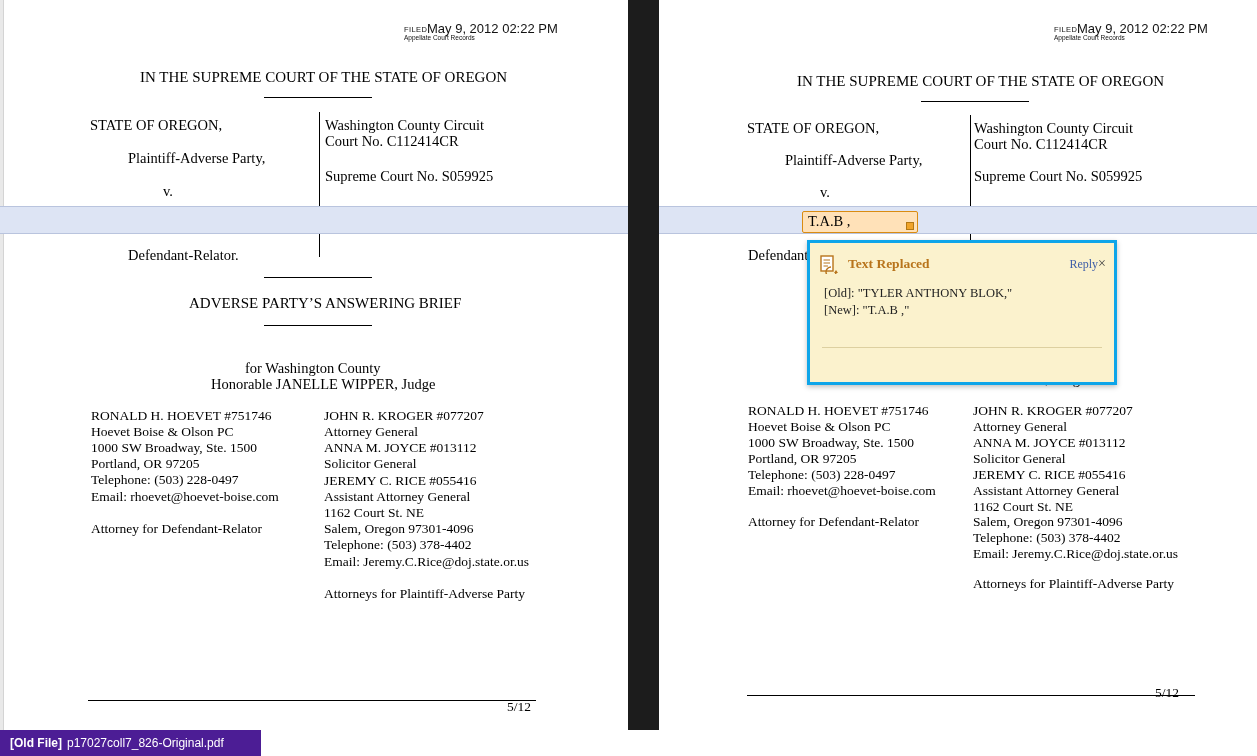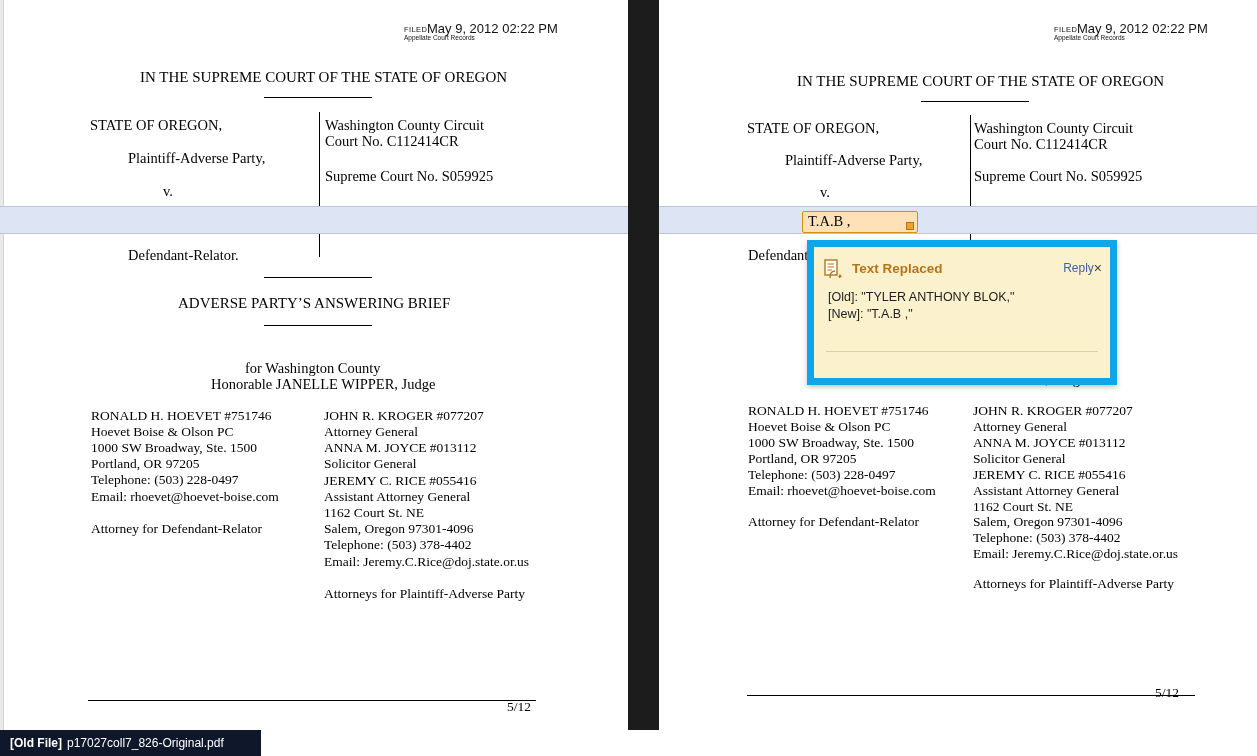--- a/index.html
+++ b/index.html
@@ -41,21 +41,21 @@
   .splitter-grip {
     position: absolute; left: 6px; top: 358px; width: 3px; height: 18px;
     background: #9a9a9a;
   }
   .bottom-bar {
     position: absolute; left: 0; top: 730px; width: 1257px; height: 26px;
     background: #ffffff;
   }
   .file-tab {
     position: absolute; top: 0; height: 26px;
-    background: #0f172a; color: #ffffff;
+    background: #4c1d95; color: #ffffff;
     font-family: "Liberation Sans", sans-serif;
     font-size: 12px;
     display: flex; align-items: center;
     padding: 0 10px;
     white-space: nowrap;
   }
   .file-tab .tag { font-weight: bold; margin-right: 5px; }
   .file-tab-left { left: 0; width: 261px; }
   .file-tab-right { left: 659px; width: 281px; }
 
@@ -117,23 +117,23 @@
     background: #f0a32a;
     border: 1px solid #b37714;
   }
 
   
   .popup {
     position: absolute;
     left: 807px; top: 240px;
     width: 310px; height: 145px;
     background: #fbf2cd;
-    border: 7px solid #0ea5e9;
+    border: 3px solid #0ea5e9;
     box-shadow: 0 2px 5px rgba(0,0,0,0.25);
-    font-family: Liberation Sans, sans-serif;
+    font-family: Liberation Serif, serif;
   }
   .popup-head {
     position: relative;
     height: 42px;
     display: flex; align-items: center;
     padding: 0 8px;
   }
   .popup-icon {
     width: 22px; height: 22px;
     margin-right: 8px;
@@ -205,21 +205,21 @@
       <div class="vrule" style="left:319px; top:112px; height:145px;"></div>
       <div class="t" style="left:325px; top:117px;">Washington County Circuit</div>
       <div class="t" style="left:325px; top:133px;">Court No. C112414CR</div>
       <div class="t" style="left:325px; top:168px;">Supreme Court No. S059925</div>
 
       <div class="change-band" style="left:0px; top:206px; width:628px;"></div>
 
       <div class="t" style="left:128px; top:247px;">Defendant-Relator.</div>
       <div class="rule" style="left:264px; top:277px; width:108px;"></div>
 
-      <div class="t" style="left:178px; top:295px; font-size:15px;">ADVERSE PARTY’S ANSWERING BRIEF</div>
+      <div class="t" style="left:189px; top:295px; font-size:15px;">ADVERSE PARTY’S ANSWERING BRIEF</div>
       <div class="rule" style="left:264px; top:325px; width:108px;"></div>
 
       <div class="t" style="left:245px; top:360px;">for Washington County</div>
       <div class="t" style="left:211px; top:376px;">Honorable JANELLE WIPPER, Judge</div>
 
       <div class="t sm" style="left:91px; top:408px;">RONALD H. HOEVET  #751746</div>
       <div class="t sm" style="left:91px; top:424px;">Hoevet Boise &amp; Olson PC</div>
       <div class="t sm" style="left:91px; top:440px;">1000 SW Broadway, Ste. 1500</div>
       <div class="t sm" style="left:91px; top:456px;">Portland, OR  97205</div>
       <div class="t sm" style="left:91px; top:472px;">  Telephone:  (503) 228-0497</div>

